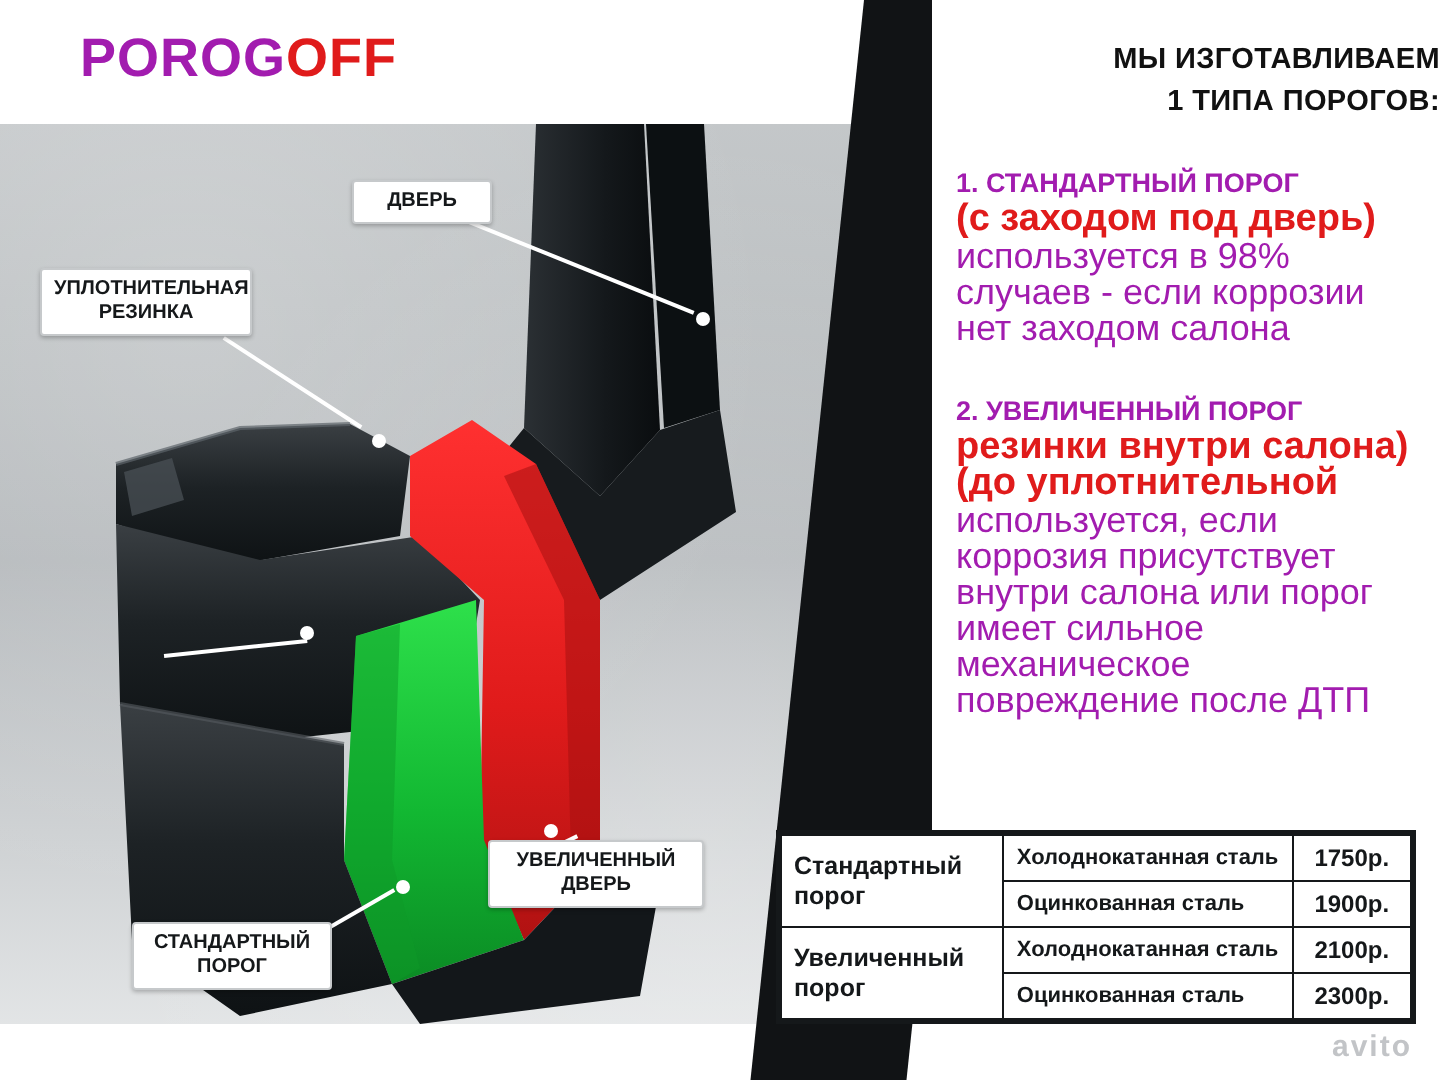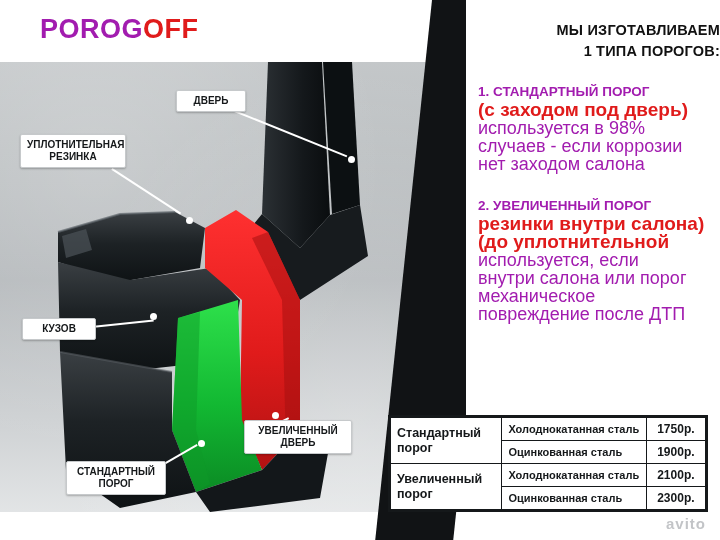--- a/index.html
+++ b/index.html
@@ -284,21 +284,20 @@
 
     <div class="leader" style="left:152px; top:470px; width:52px; transform:rotate(-30deg);"></div>
     <div class="dot" style="left:198px; top:440px;"></div>
 
     <div class="leader" style="left:258px; top:432px; width:34px; transform:rotate(-26deg);"></div>
     <div class="dot" style="left:272px; top:412px;"></div>
 
     <div class="callout" id="co-door">ДВЕРЬ</div>
     <div class="callout" id="co-seal">УПЛОТНИТЕЛЬНАЯ
 РЕЗИНКА</div>
-    <div class="callout" id="co-body">КУЗОВ</div>
     <div class="callout" id="co-standard">СТАНДАРТНЫЙ
 ПОРОГ</div>
     <div class="callout" id="co-enlarged">УВЕЛИЧЕННЫЙ
 ДВЕРЬ</div>
 
     <div id="logo-band"></div>
     <div id="bottom-band"></div>
 
     <div id="logo">
       <span class="a">POROG</span><span class="b">OFF</span>
@@ -318,21 +317,23 @@
         <div class="blk-body">используется в 98%</div>
         <div class="blk-body">случаев - если коррозии</div>
         <div class="blk-body">нет заходом салона</div>
       </div>
 
       <div class="block" id="block-2">
         <div class="blk-title">2. УВЕЛИЧЕННЫЙ ПОРОГ</div>
         <div class="blk-sub">резинки внутри салона)</div>
         <div class="blk-sub">(до уплотнительной</div>
         <div class="blk-body">используется, если</div>
+        <div class="blk-body">коррозия присутствует</div>
         <div class="blk-body">внутри салона или порог</div>
+        <div class="blk-body">имеет сильное</div>
         <div class="blk-body">механическое</div>
         <div class="blk-body">повреждение после ДТП</div>
       </div>
     </div>
   </div>
 
   <div id="price-table">
     <table>
       <tbody>
         <tr>

